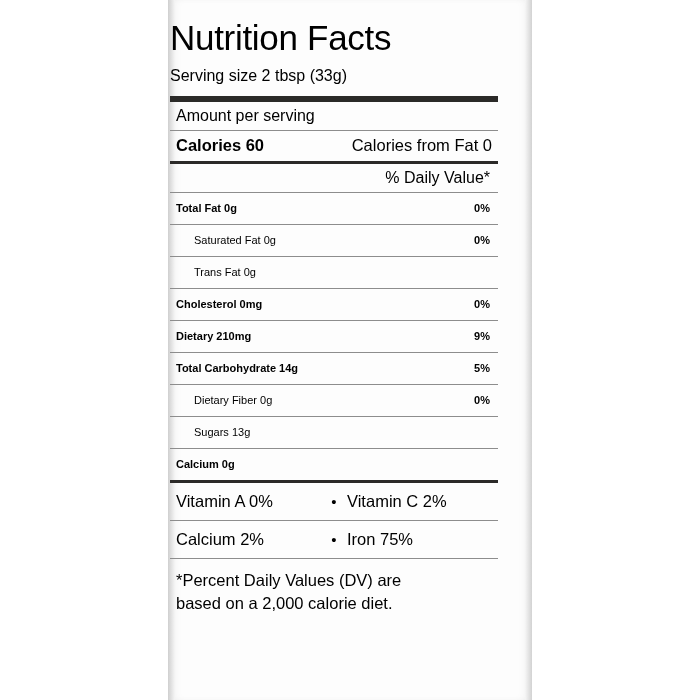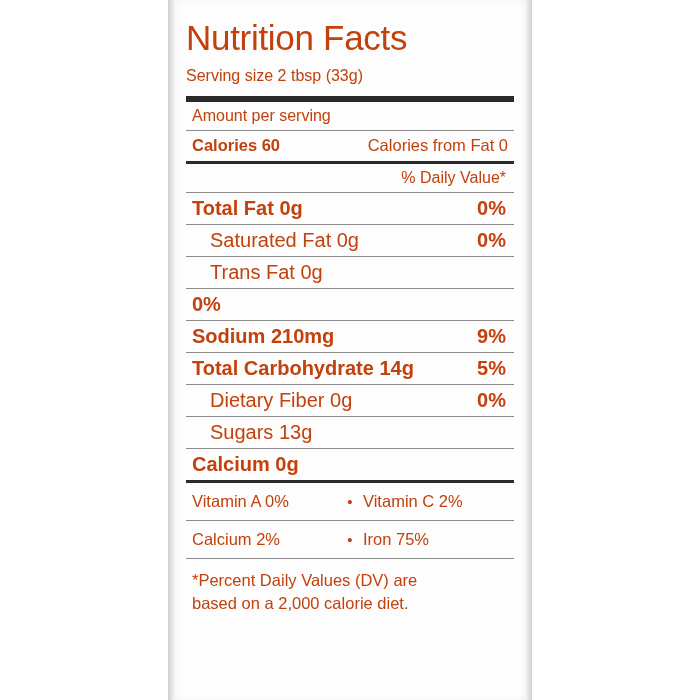--- a/index.html
+++ b/index.html
@@ -46,24 +46,24 @@
     position: absolute;
     left: 525px;
     top: 0;
     width: 7px;
     height: 700px;
     background: linear-gradient(to left, #d2d2d2, #f6f6f6);
   }
 
   .content {
     position: absolute;
-    left: 186px;
+    left: 170px;
     top: 18px;
     width: 328px;
-    color: #c2410c;
+    color: #000000;
   }
 
   .title {
     font-size: 35px;
     font-weight: 400;
     letter-spacing: -0.3px;
     line-height: 40px;
     margin: 0 0 6px 0;
   }
 
@@ -83,21 +83,21 @@
   }
   .rule-thin {
     border-top: 1px solid #8d8d8d;
     margin: 0;
   }
 
   .row {
     display: flex;
     align-items: baseline;
     justify-content: space-between;
-    font-size: 20px;
+    font-size: 11px;
     line-height: 19px;
     padding: 6px 2px 6px 6px;
   }
   .row .left { white-space: nowrap; }
   .row .right { white-space: nowrap; padding-right: 6px; }
 
   .bold { font-weight: 700; }
   .indent { padding-left: 18px; }
 
   .amount-row {
@@ -190,26 +190,27 @@
     </div>
     <div class="rule-thin"></div>
 
     <div class="row">
       <span class="left indent">Trans Fat 0g</span>
       <span class="right bold"></span>
     </div>
     <div class="rule-thin"></div>
 
     <div class="row">
-      <span class="right bold">0%</span>
-    </div>
-    <div class="rule-thin"></div>
-
-    <div class="row">
-      <span class="left bold">Sodium 210mg</span>
+      <span class="left bold">Cholesterol 0mg</span>
+      <span class="right bold">0%</span>
+    </div>
+    <div class="rule-thin"></div>
+
+    <div class="row">
+      <span class="left bold">Dietary 210mg</span>
       <span class="right bold">9%</span>
     </div>
     <div class="rule-thin"></div>
 
     <div class="row">
       <span class="left bold">Total Carbohydrate 14g</span>
       <span class="right bold">5%</span>
     </div>
     <div class="rule-thin"></div>
 

